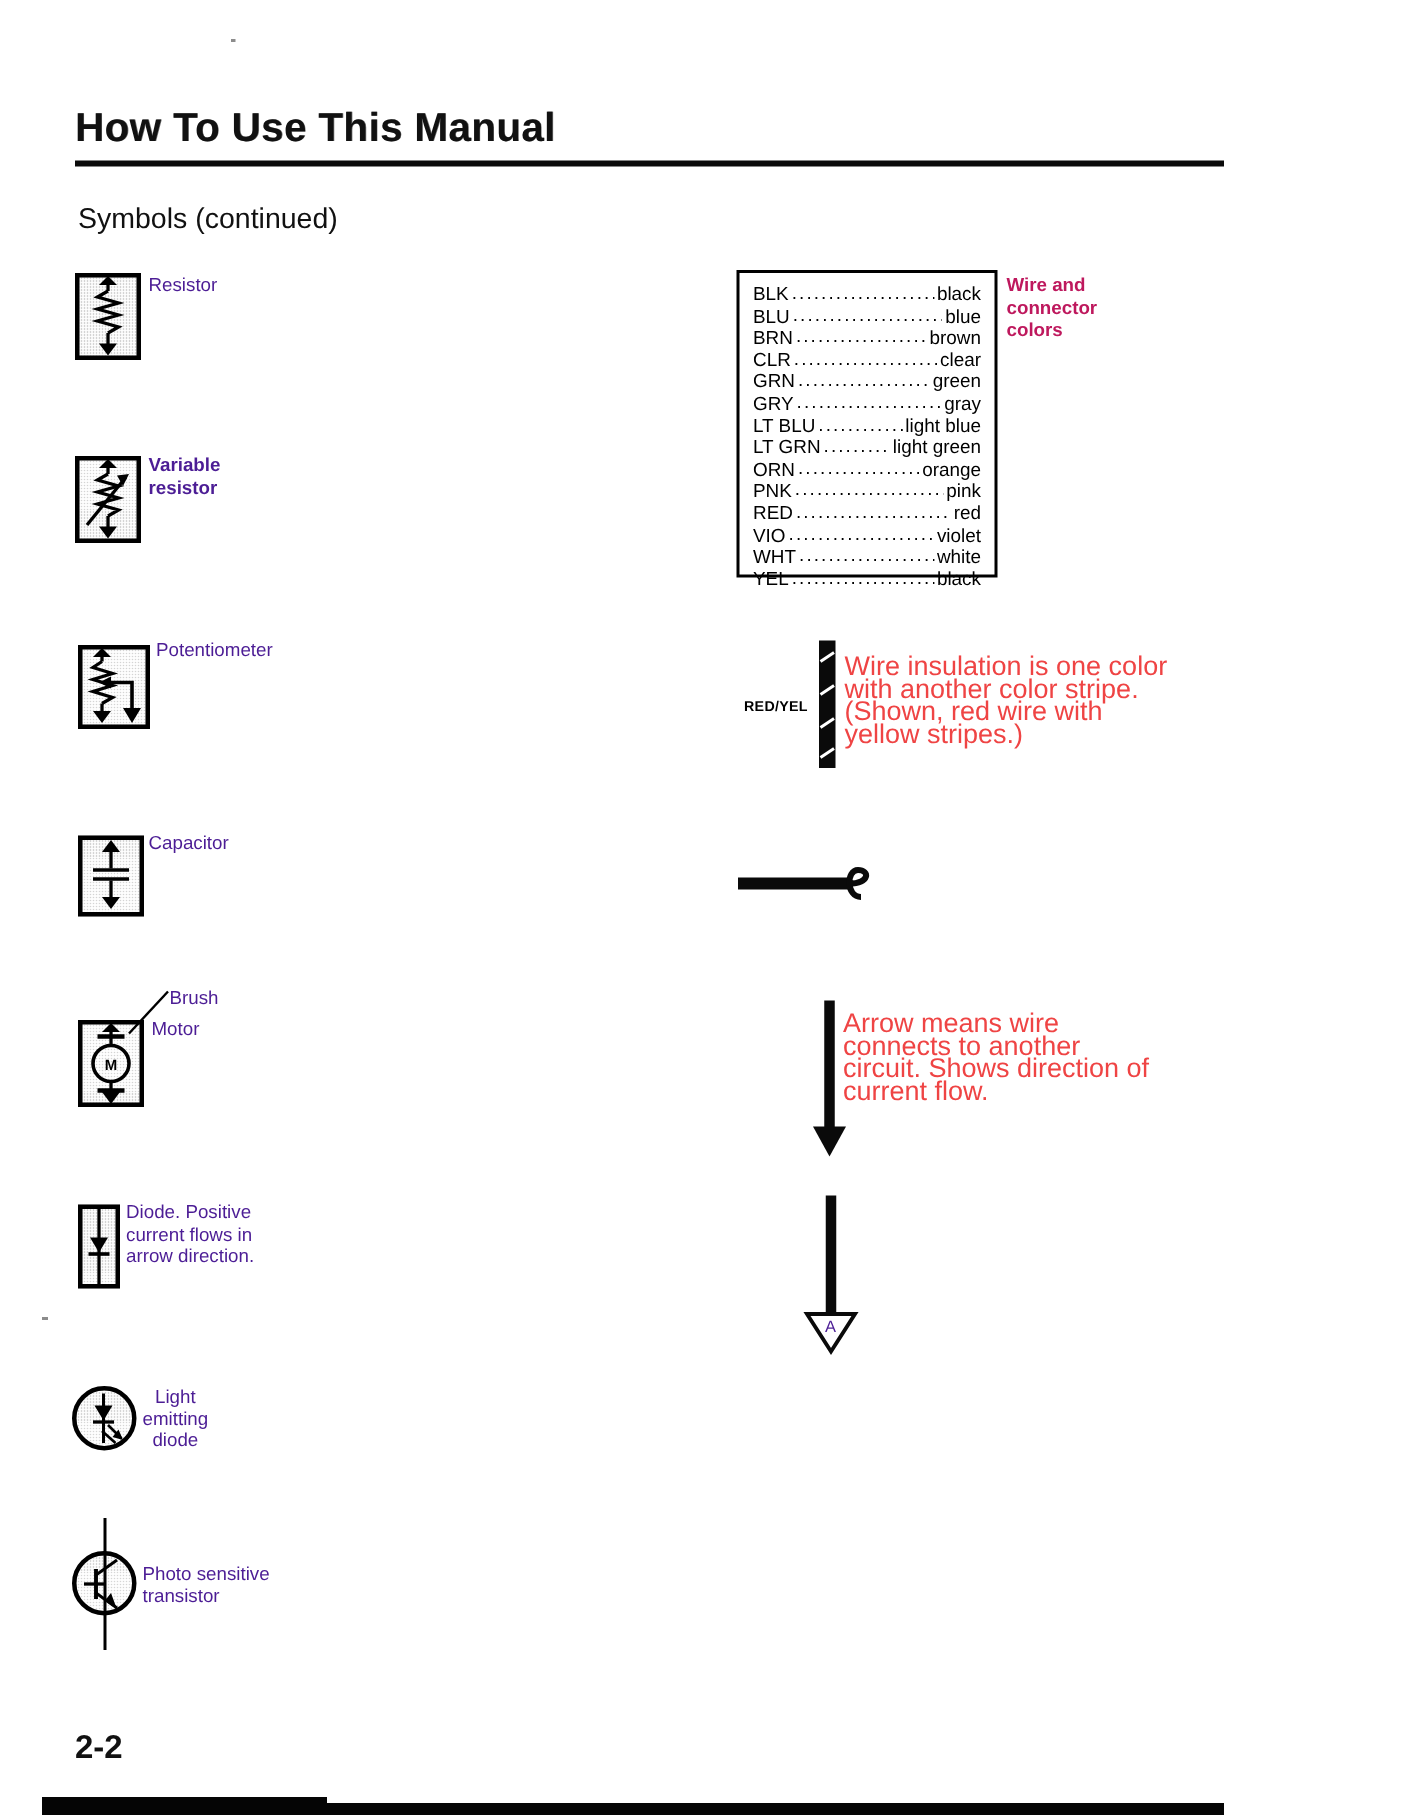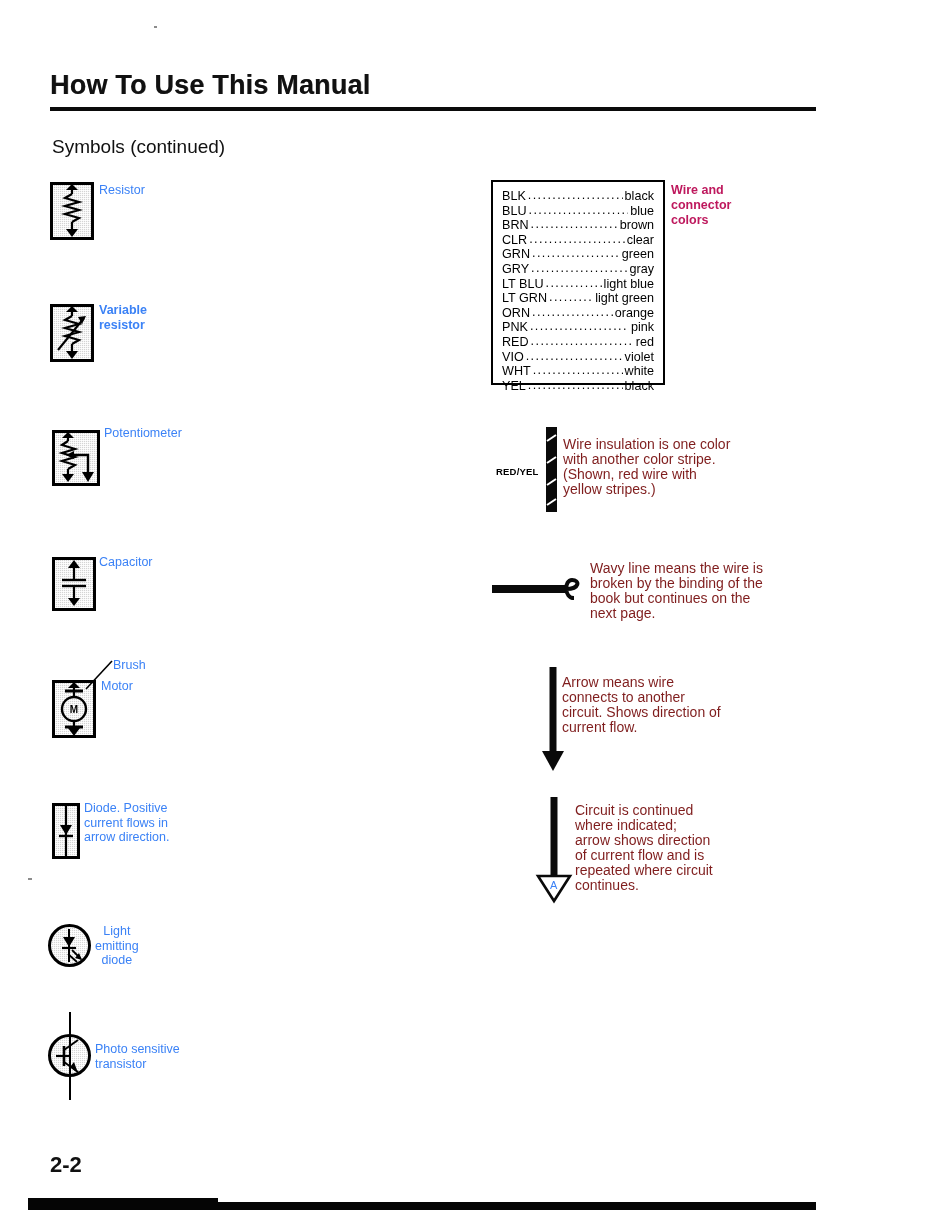--- a/index.html
+++ b/index.html
@@ -43,21 +43,21 @@
     position: absolute;
     left: 52px;
     top: 124px;
     font-size: 19px;
     color: #111;
   }
   .sym-label {
     position: absolute;
     font-size: 12.5px;
     line-height: 14.5px;
-    color: #3b82f6;
+    color: #4c1d95;
     white-space: pre-line;
   }
 
   .sym-box {
     position: absolute;
     border: 3px solid #000;
     background-color: #d4d4d4;
     background-image:
       repeating-linear-gradient(0deg, rgba(255,255,255,0.85) 0 1px, rgba(0,0,0,0) 1px 2px),
       repeating-linear-gradient(90deg, rgba(255,255,255,0.8) 0 1px, rgba(0,0,0,0) 1px 2px);
@@ -111,24 +111,24 @@
     top: 171px;
     font-size: 12.5px;
     line-height: 15px;
     white-space: pre-line;
     color: #be185d;
     font-weight: bold;
   }
 
   .note-text {
     position: absolute;
-    font-size: 14px;
+    font-size: 18px;
     line-height: 15px;
     white-space: pre-line;
-    color: #7f1d1d;
+    color: #ef4444;
   }
   .wire-label {
     position: absolute;
     font-size: 9.5px;
     font-weight: bold;
     letter-spacing: 0.2px;
     color: #000;
   }
 
   
@@ -373,45 +373,35 @@
   </svg>
   <div class="note-text" style="left:563px; top:425px;">Wire insulation is one color
 with another color stripe.
 (Shown, red wire with
 yellow stripes.)</div>
 
   <svg class="sym-svg" style="left:492px; top:560px;" width="96" height="36">
     <path d="M0 17 L74 17" stroke="#0a0a0a" stroke-width="8" fill="none"></path>
     <path d="M74 17 C 88 17, 88 8, 80 8 C 72 8, 72 26, 82 26" stroke="#0a0a0a" stroke-width="4" fill="none"></path>
   </svg>
-  <div class="note-text" style="left:590px; top:549px;">Wavy line means the wire is
-broken by the binding of the
-book but continues on the
-next page.</div>
 
   <svg class="sym-svg" style="left:542px; top:655px;" width="26" height="105">
     <path d="M11 0 L11 88" stroke="#0a0a0a" stroke-width="7" fill="none"></path>
     <path d="M0 84 L11 104 L22 84 Z" fill="#0a0a0a"></path>
   </svg>
   <div class="note-text" style="left:562px; top:663px;">Arrow means wire
 connects to another
 circuit. Shows direction of
 current flow.</div>
 
   <svg class="sym-svg" style="left:535px; top:785px;" width="40" height="110">
     <path d="M19 0 L19 80" stroke="#0a0a0a" stroke-width="7" fill="none"></path>
     <path d="M3 79 L35 79 L19 104 Z" fill="none" stroke="#0a0a0a" stroke-width="2.6"></path>
   </svg>
   <div class="sym-label" style="left:550px; top:866px; font-size:11px;">A</div>
-  <div class="note-text" style="left:575px; top:791px;">Circuit is continued
-where indicated;
-arrow shows direction
-of current flow and is
-repeated where circuit
-continues.</div>
 
   <div class="page-number">2-2</div>
   <div class="bottom-bar-2"></div>
   <div class="bottom-bar"></div>
 
   <div class="tab-mark" style="left:843px; top:118px;"></div>
   <div class="tab-mark" style="left:841px; top:581px;"></div>
   <div class="tab-mark" style="left:845px; top:1043px;"></div>
   <div class="edge-line"></div>
   <div class="speck" style="left:866px; top:157px; width:7px; height:2px;"></div>

